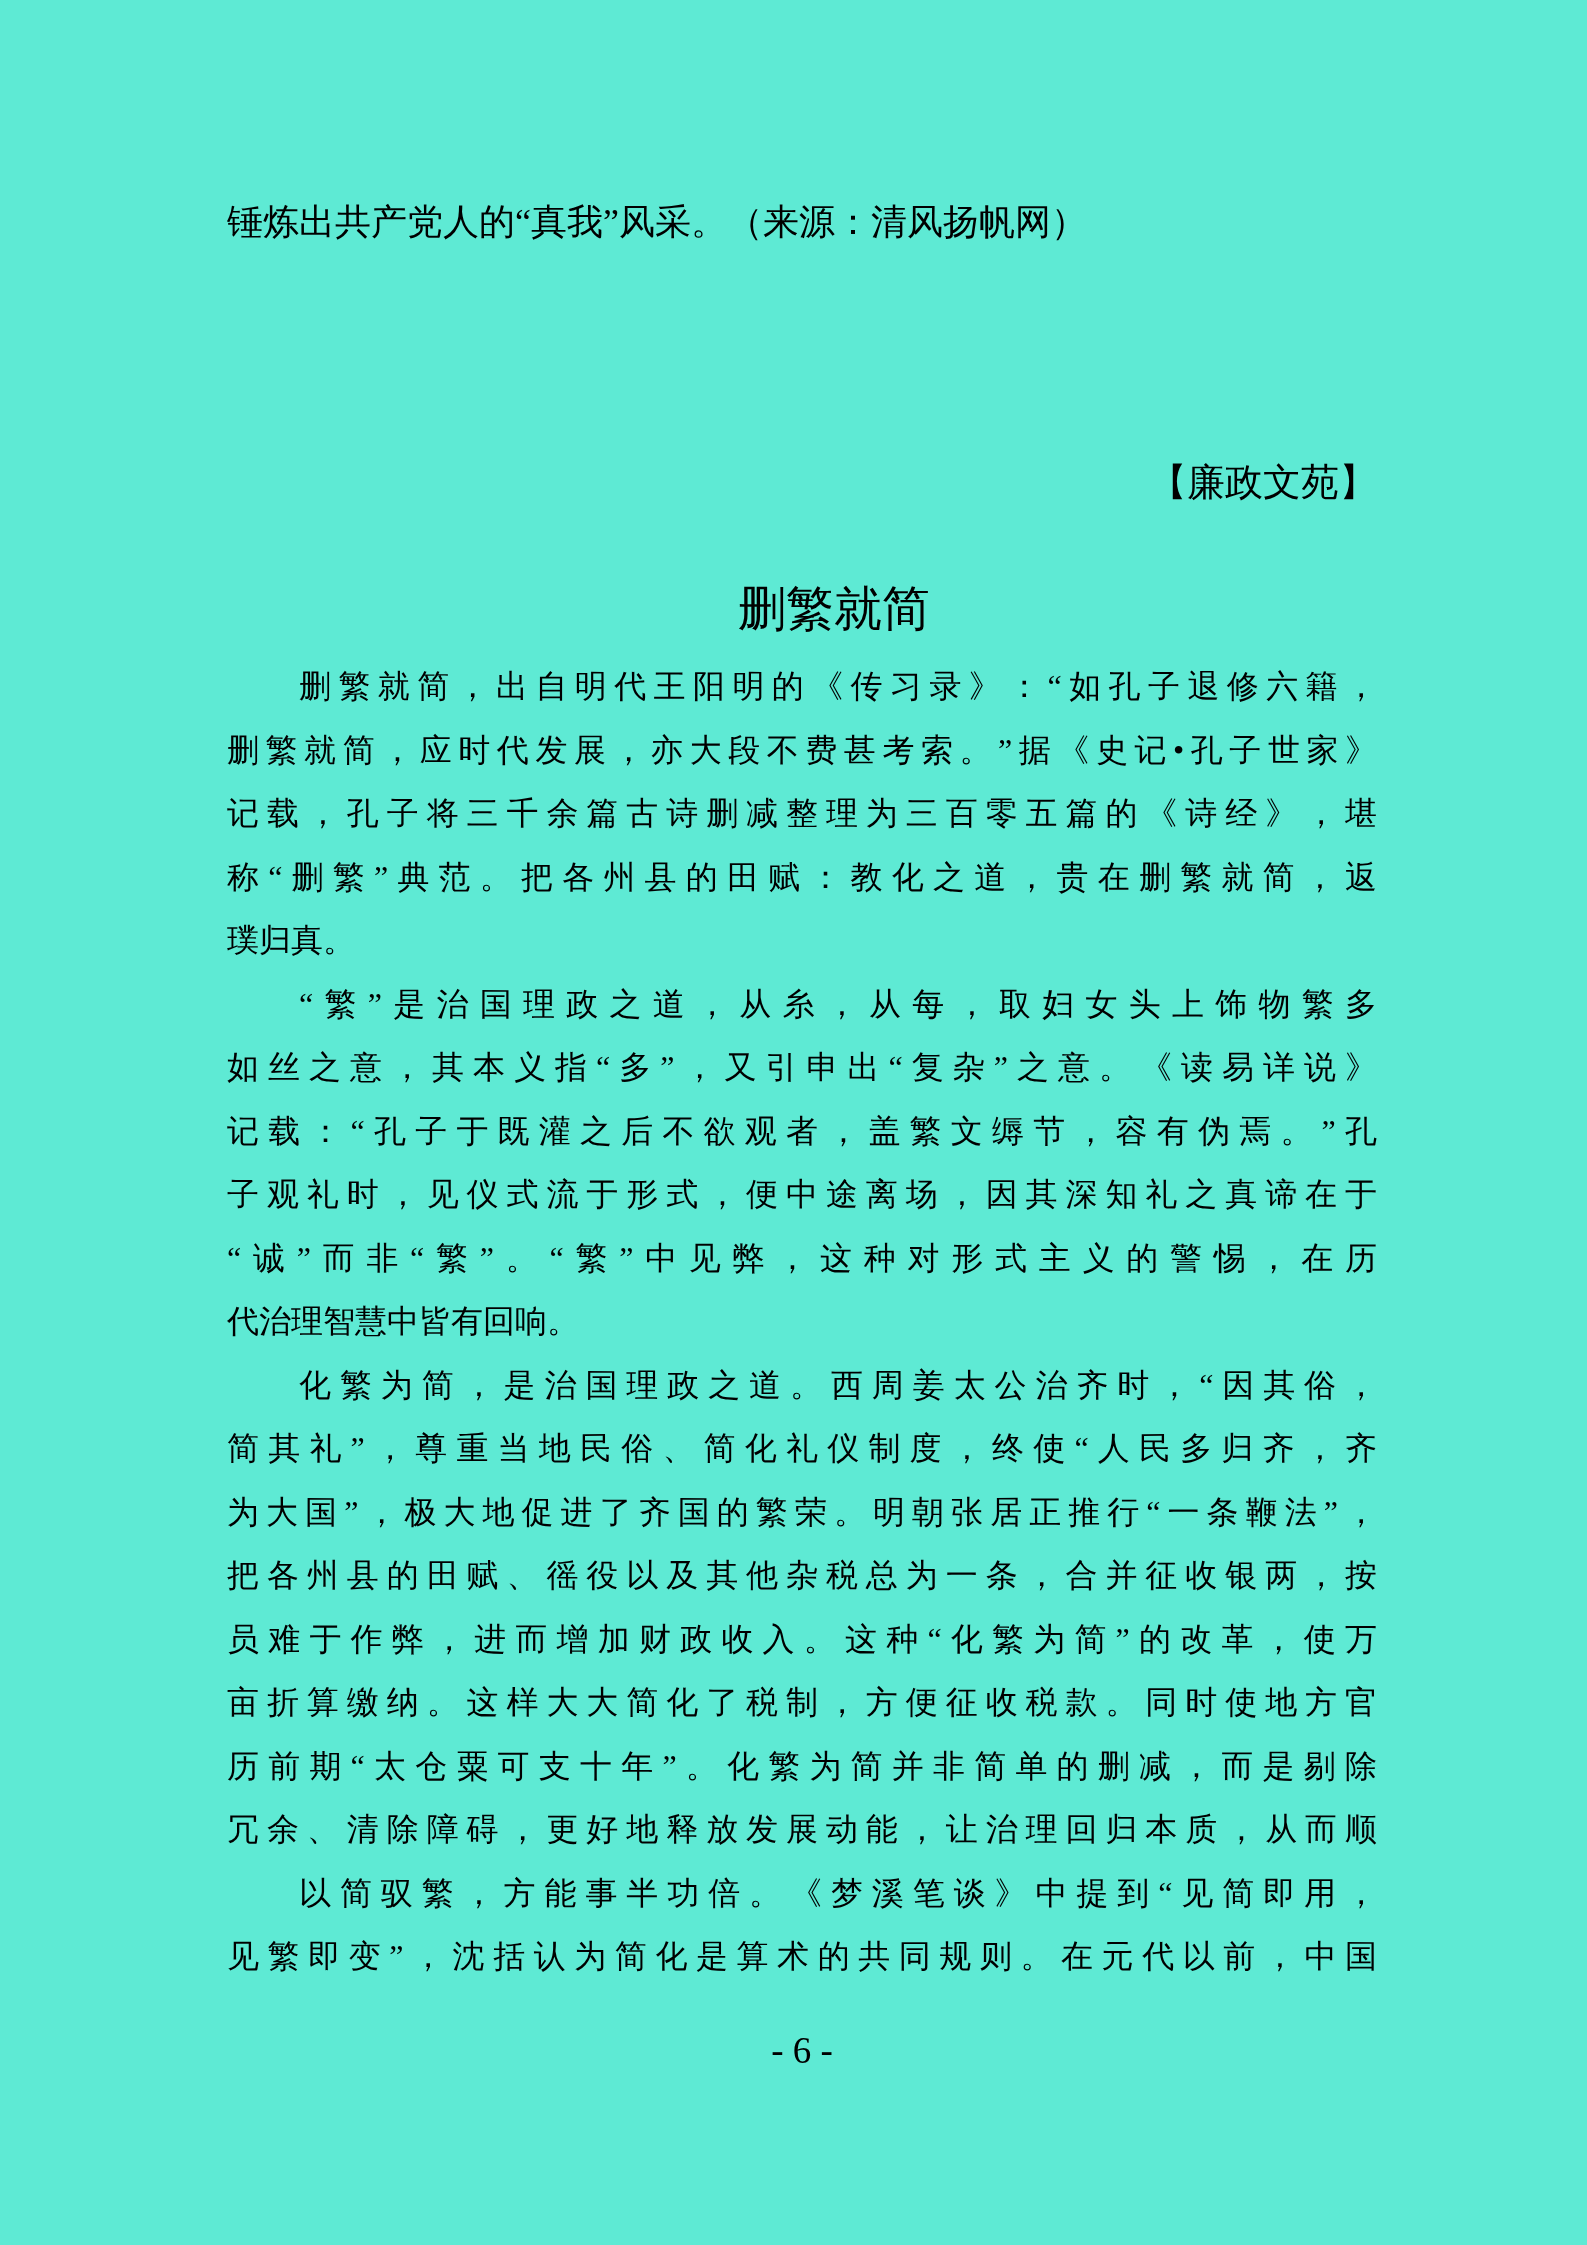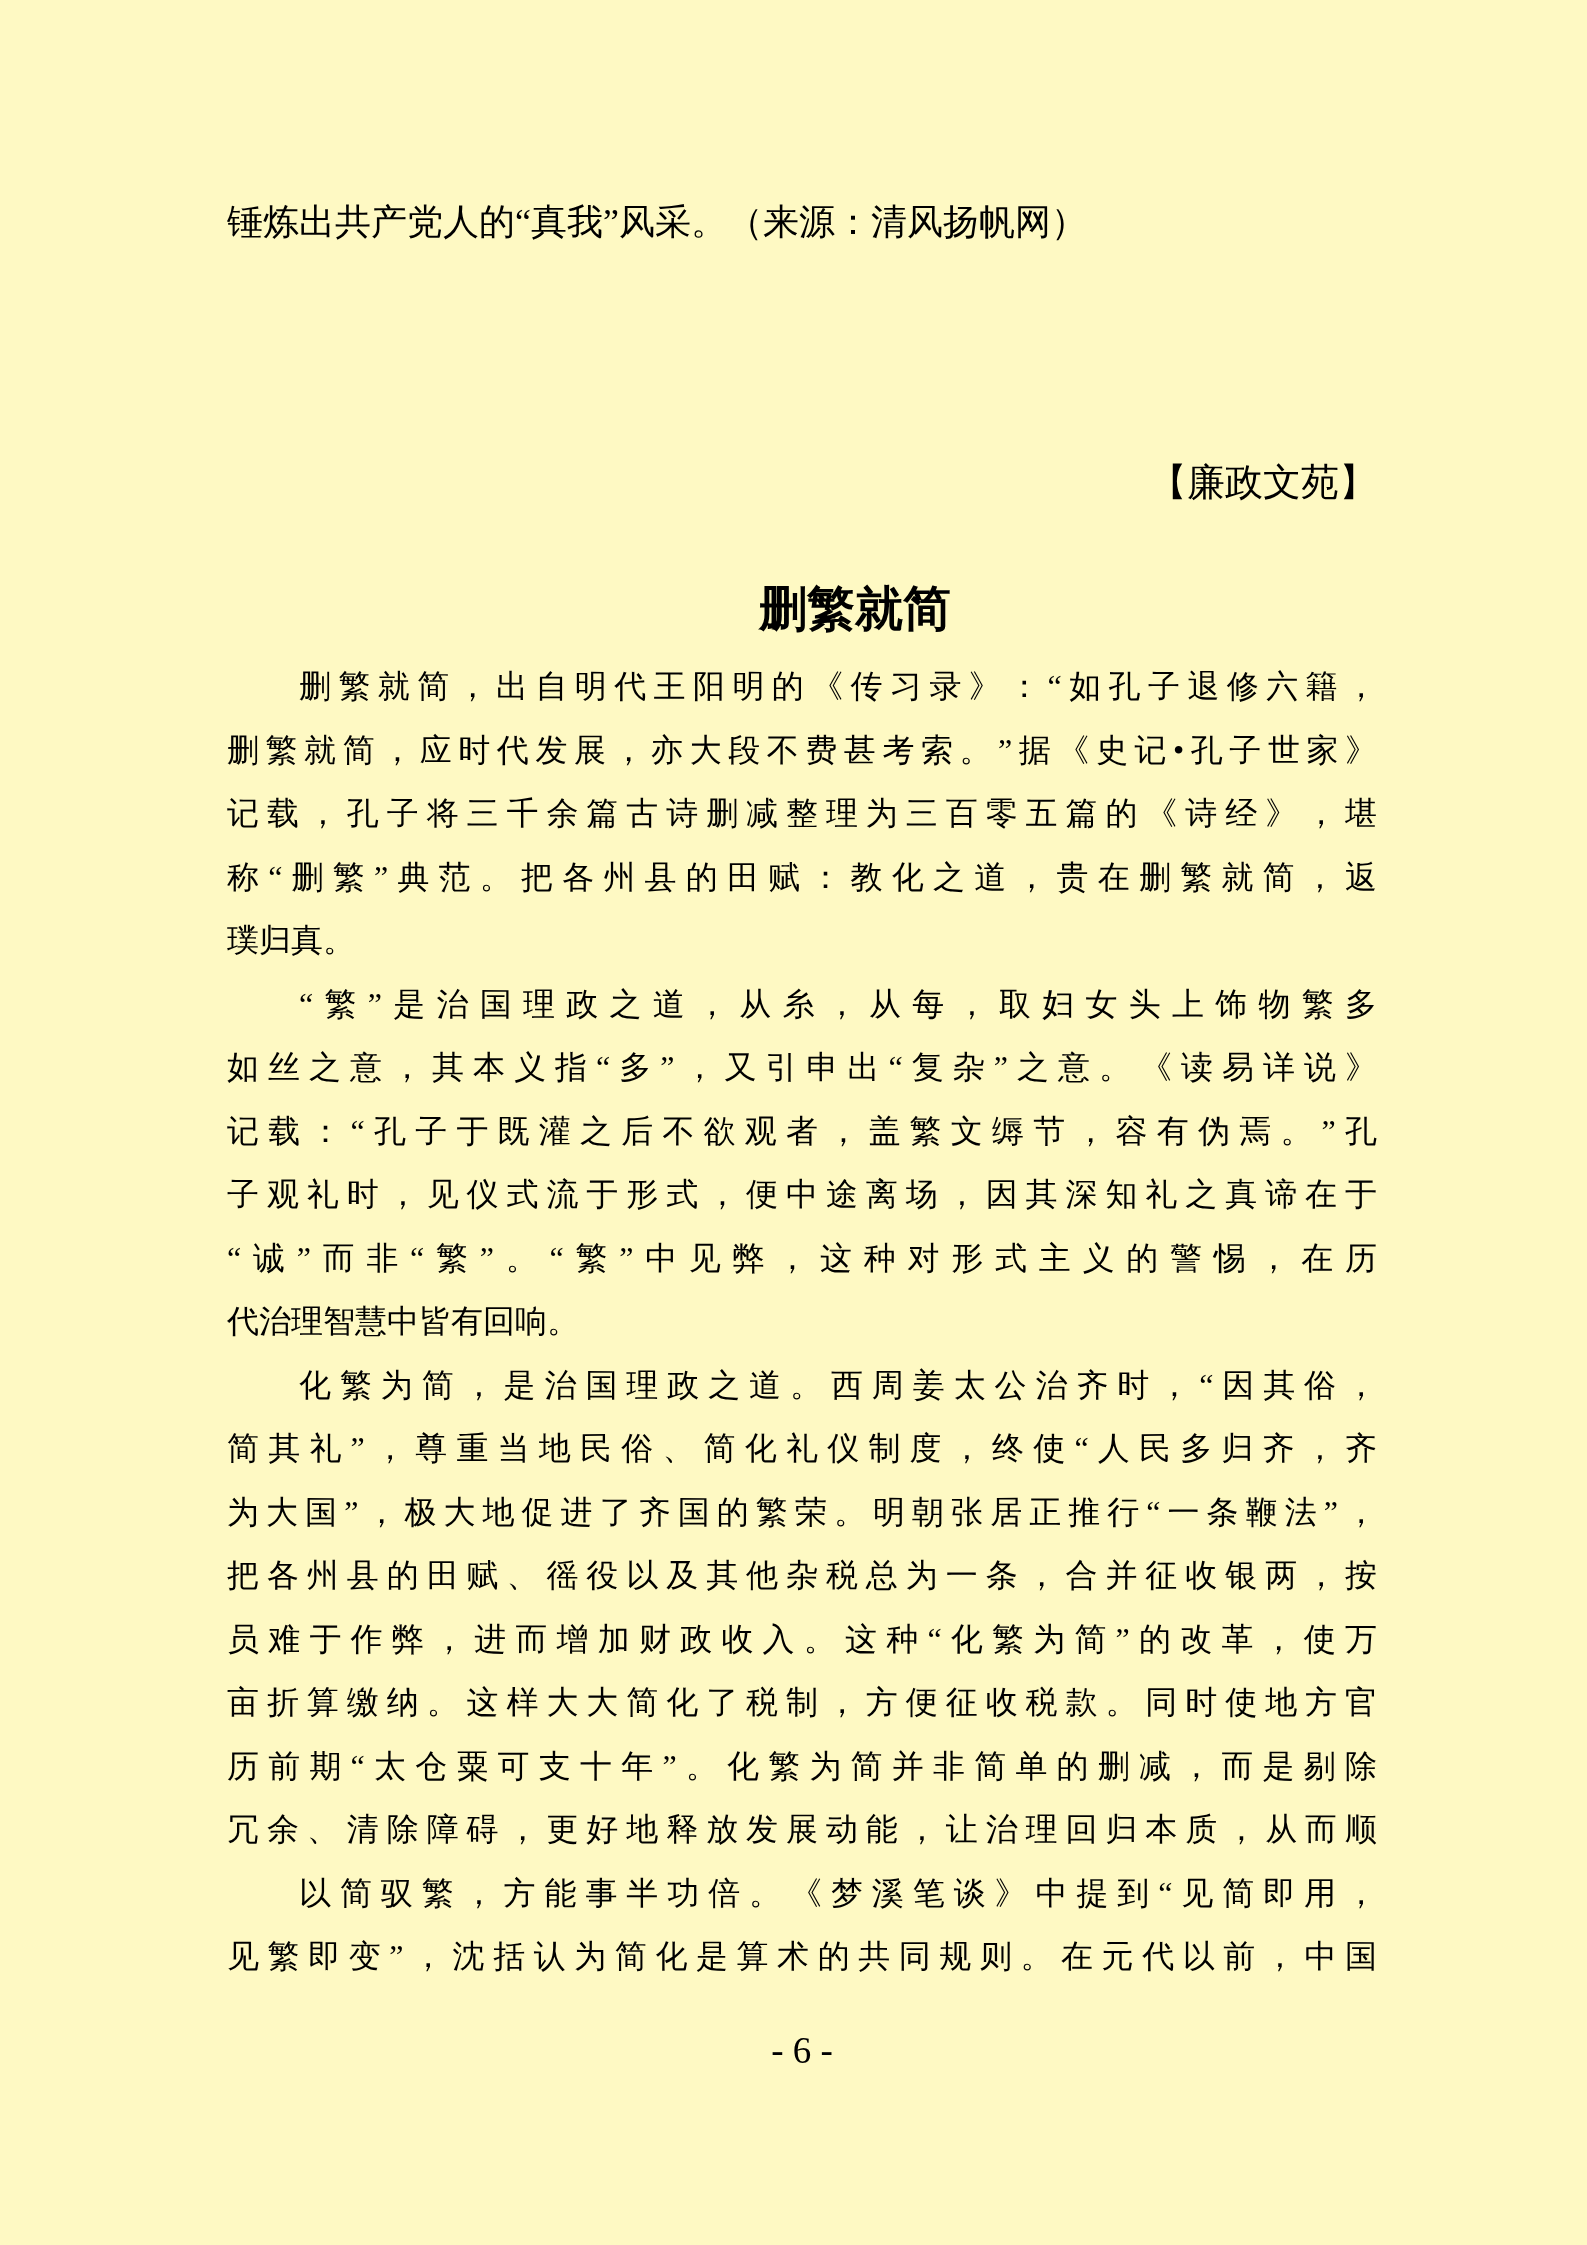--- a/index.html
+++ b/index.html
@@ -4,21 +4,21 @@
 <style>
   html, body {
     margin: 0;
     padding: 0;
     background: #ffffff;
   }
   .page {
     position: relative;
     width: 1587px;
     height: 2245px;
-    background: #fef9c3;
+    background: #5eead4;
     overflow: hidden;
     box-sizing: border-box;
     padding-left: 227px;
     padding-right: 210px;
     font-family: "Liberation Serif", "DejaVu Serif", serif;
     color: #000000;
   }
   .prev-line {
     margin-top: 198px;
     font-size: 36px;
@@ -30,26 +30,26 @@
   .section-heading {
     margin-top: 210px;
     font-size: 38px;
     line-height: 52px;
     height: 52px;
     text-align: right;
   }
   .title {
     margin: 71px 0 16px 0;
     font-size: 48px;
-    font-weight: 700;
+    font-weight: 400;
     line-height: 60px;
     height: 60px;
     text-align: center;
     position: relative;
-    left: 53px;
+    left: 32px;
   }
   .body {
     margin-top: 9px;
   }
   .line {
     font-size: 32px;
     line-height: 63.5px;
     height: 63.5px;
     text-align: justify;
     text-align-last: justify;

